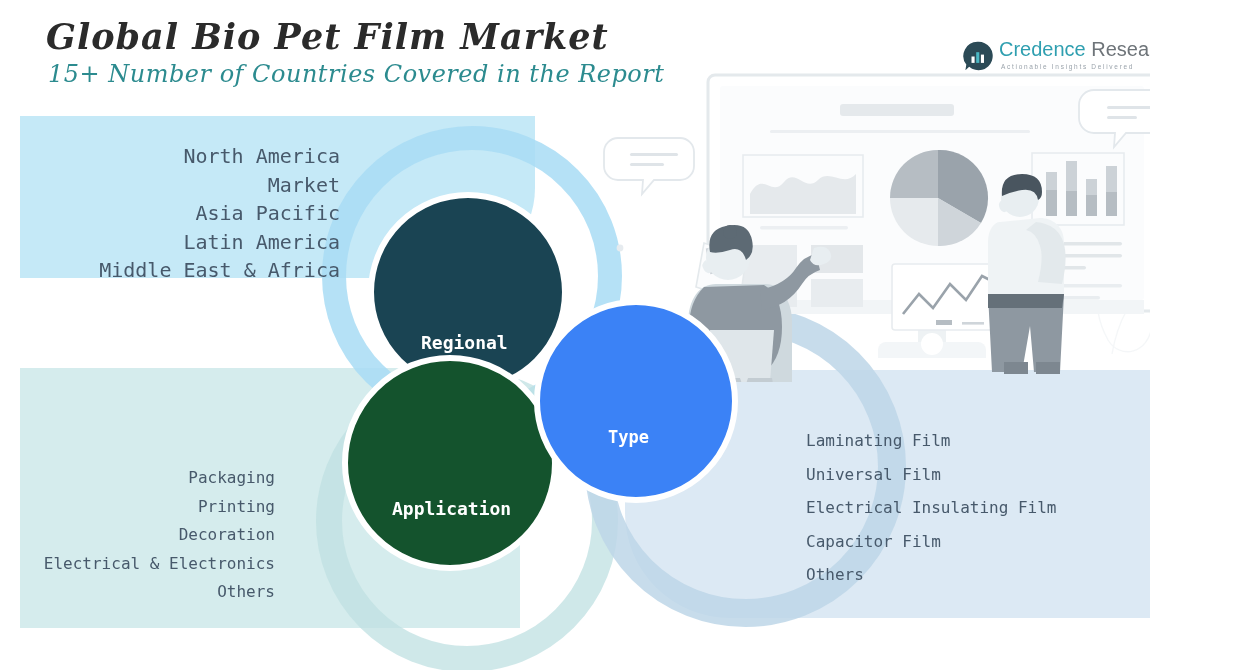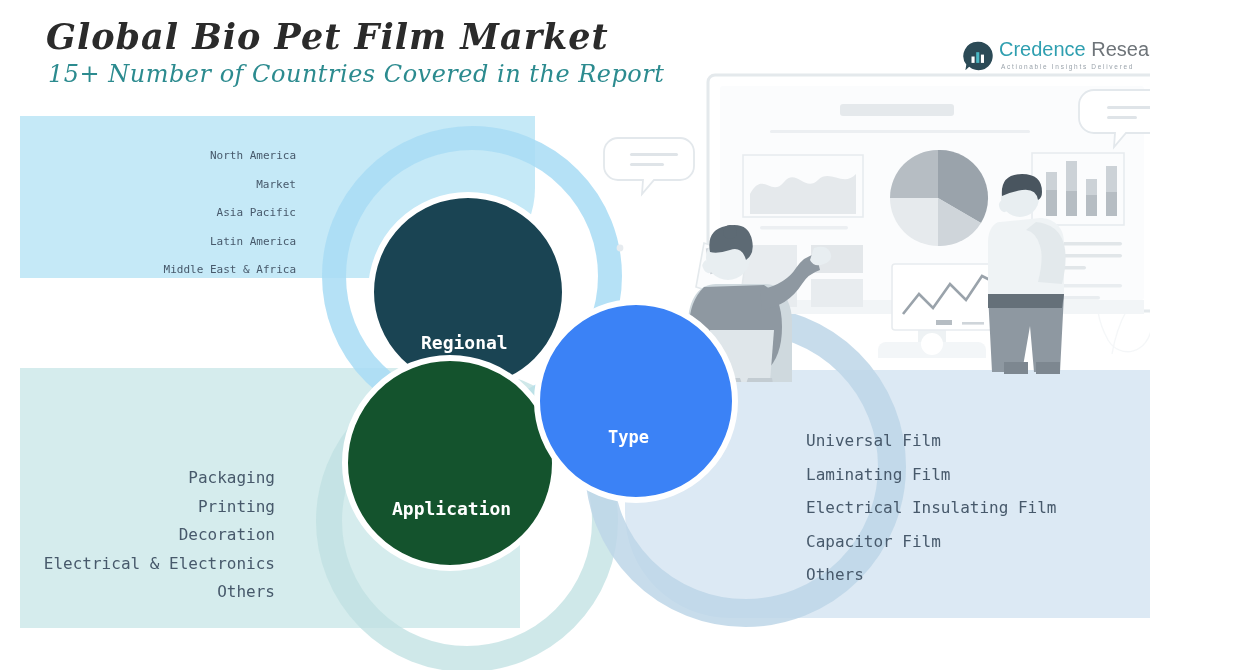--- a/index.html
+++ b/index.html
@@ -102,22 +102,23 @@
   .list {
     position: absolute;
     font-family: "DejaVu Sans Mono", monospace;
     color: #47596b;
     white-space: nowrap;
   }
   #list-regional {
     left: 0px; top: 142px;
     width: 296px;
     text-align: right;
-    font-size: 11px;
+    font-size: 20px;
     line-height: 28.5px;
+    padding-left: 44px;
   }
   #list-application {
     left: 0px; top: 434px;
     width: 275px;
     text-align: right;
     font-size: 16px;
     line-height: 28.5px;
     margin-top: 30px;
   }
   #list-type {
@@ -345,22 +346,22 @@
 
   <div class="list" id="list-application">
     <div>Packaging</div>
     <div>Printing</div>
     <div>Decoration</div>
     <div>Electrical &amp; Electronics</div>
     <div>Others</div>
   </div>
 
   <div class="list" id="list-type">
+    <div>Laminating Film</div>
     <div>Universal Film</div>
-    <div>Laminating Film</div>
     <div>Electrical Insulating Film</div>
     <div>Capacitor Film</div>
     <div>Others</div>
   </div>
 
   <div class="bubble" id="bubble-regional">
     <span class="bubble-label">Regional</span>
   </div>
   <div class="bubble" id="bubble-application">
     <span class="bubble-label">Application</span>

